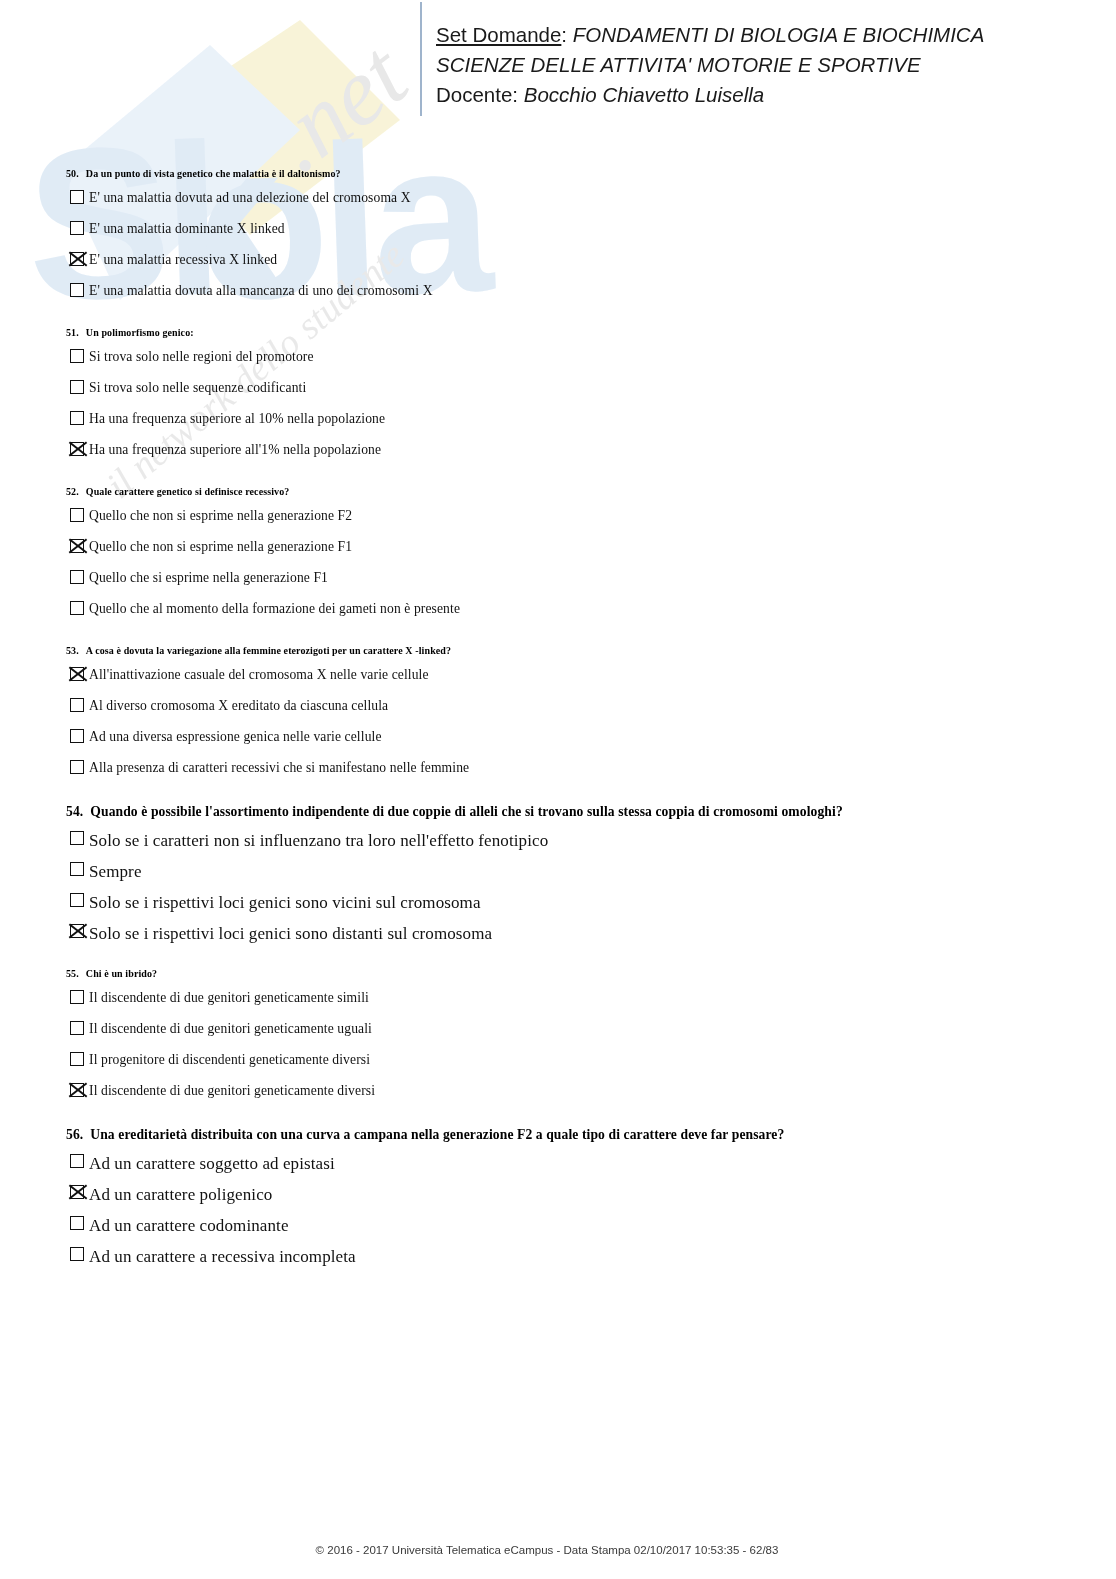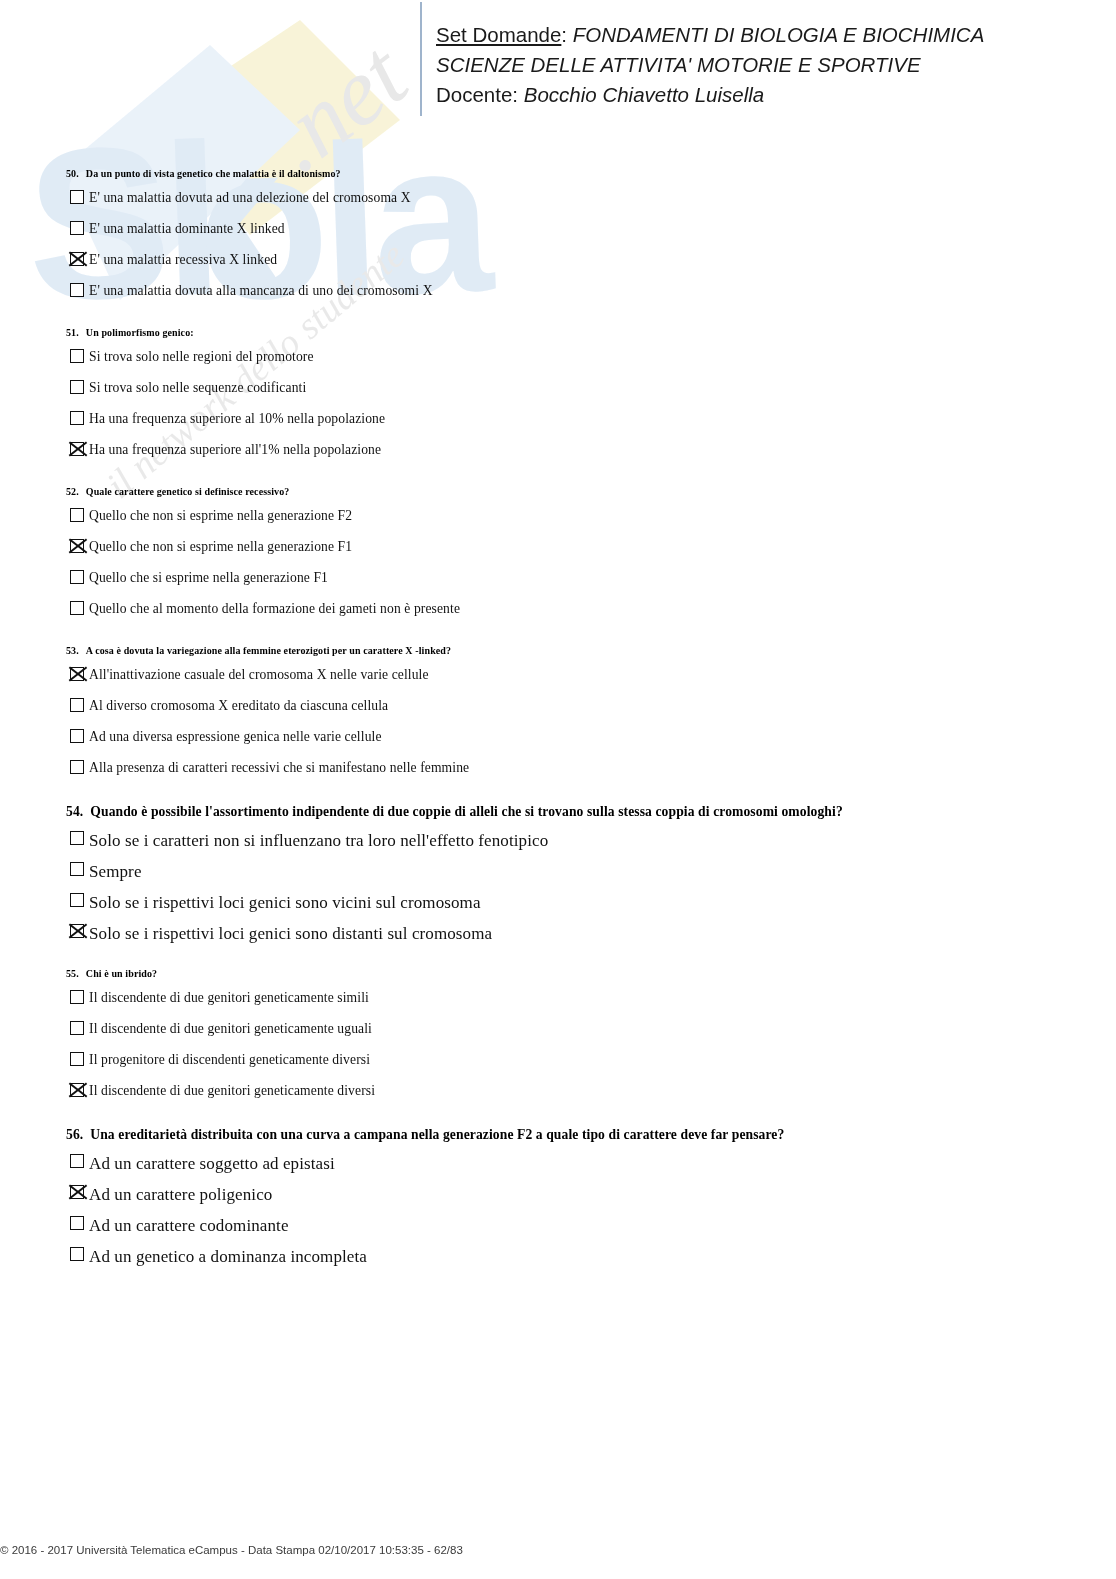--- a/index.html
+++ b/index.html
@@ -116,21 +116,21 @@
   .qblock.compact .qtitle { font-size: 13.6px; }
   .qblock.compact .ans-text { font-size: 17px; }
   .qblock.compact .ans { margin-bottom: 9px; }
 
   
   #footer {
     position: absolute;
     left: 0;
     top: 1540px;
     width: 1116px;
-    text-align: left;
+    text-align: center;
     padding-right: 22px;
     z-index: 2;
   }
   #footer-text {
     font-family: "Liberation Sans", sans-serif;
     font-size: 11.5px;
     color: #3a3a3a;
   }
 </style>
 </head>
@@ -301,21 +301,21 @@
         <div class="ans">
           <span class="cbox checked"></span>
           <span class="ans-text">Ad un carattere poligenico</span>
         </div>
         <div class="ans">
           <span class="cbox"></span>
           <span class="ans-text">Ad un carattere codominante</span>
         </div>
         <div class="ans">
           <span class="cbox"></span>
-          <span class="ans-text">Ad un genetico a dominanza incompleta</span>
+          <span class="ans-text">Ad un carattere a recessiva incompleta</span>
         </div>
       </div>
     </div>
   </div>
 
 <div id="footer">
   <span id="footer-text">© 2016 - 2017 Università Telematica eCampus - Data Stampa 02/10/2017 10:53:35 - 62/83</span>
 </div>
 
 </body></html>

